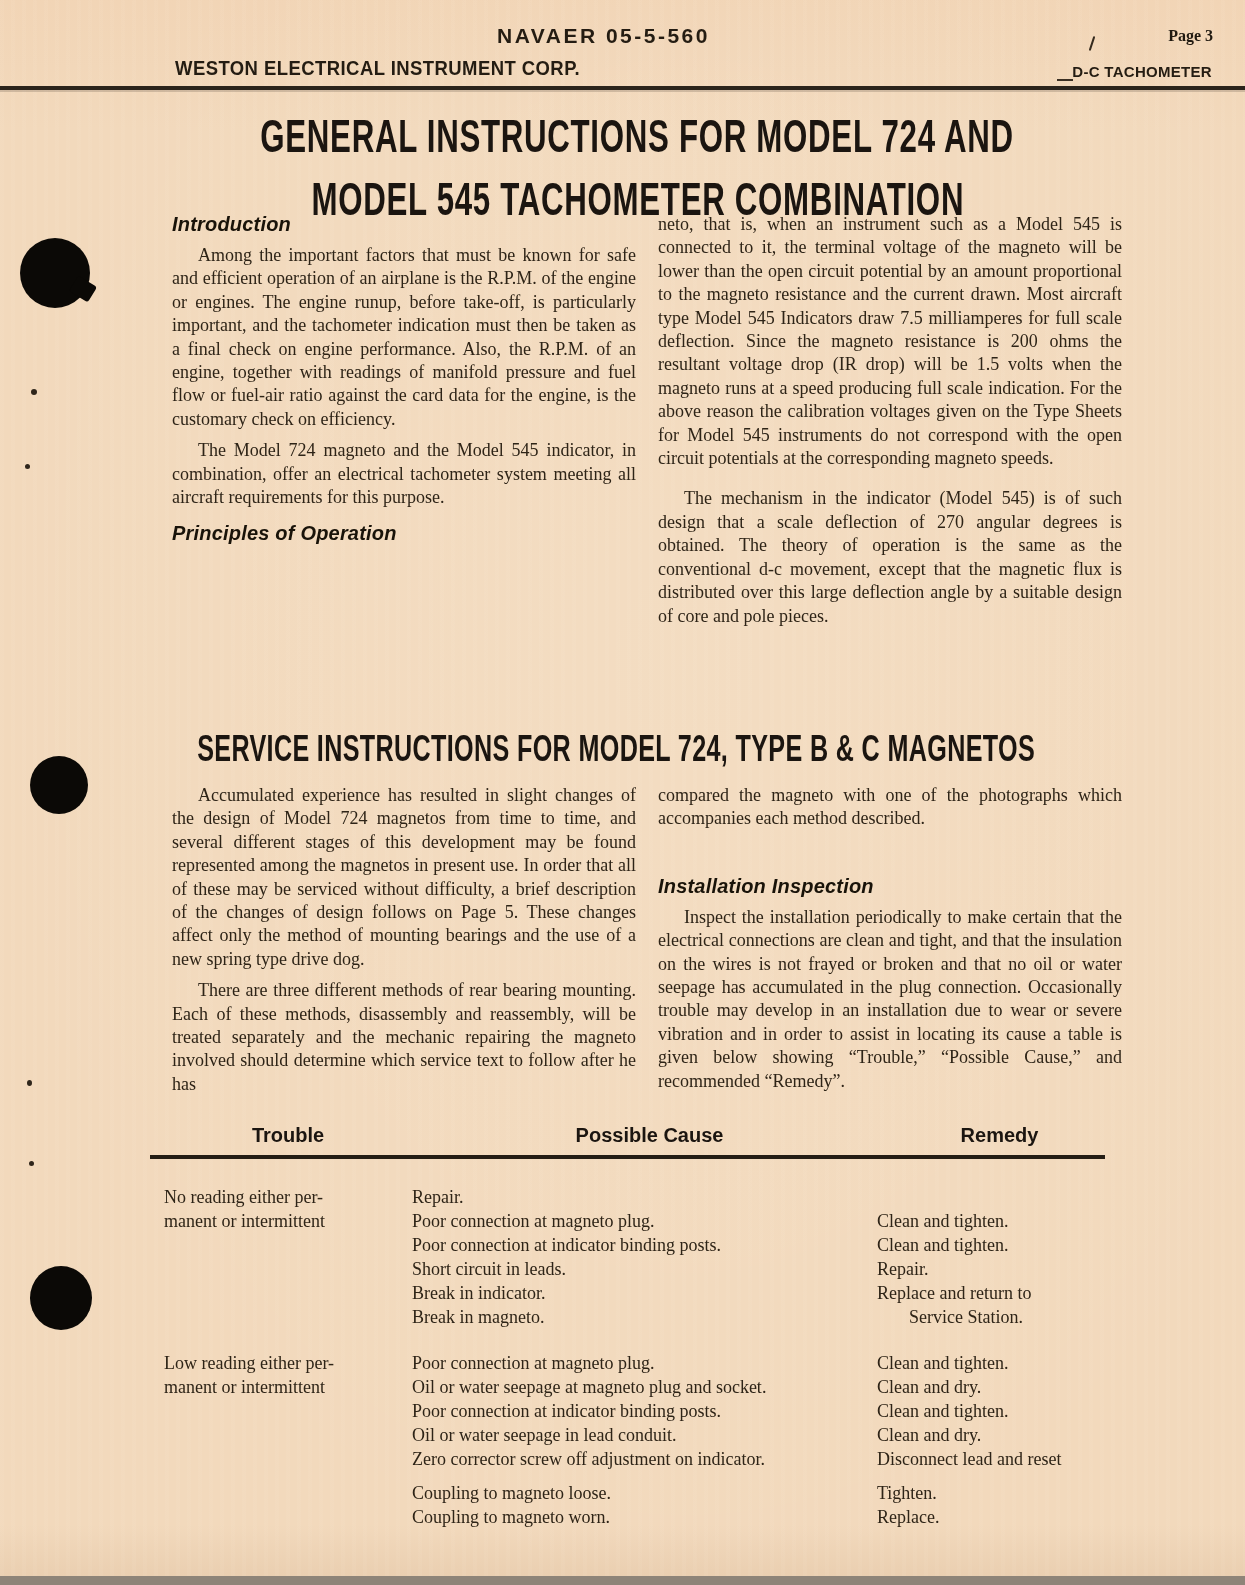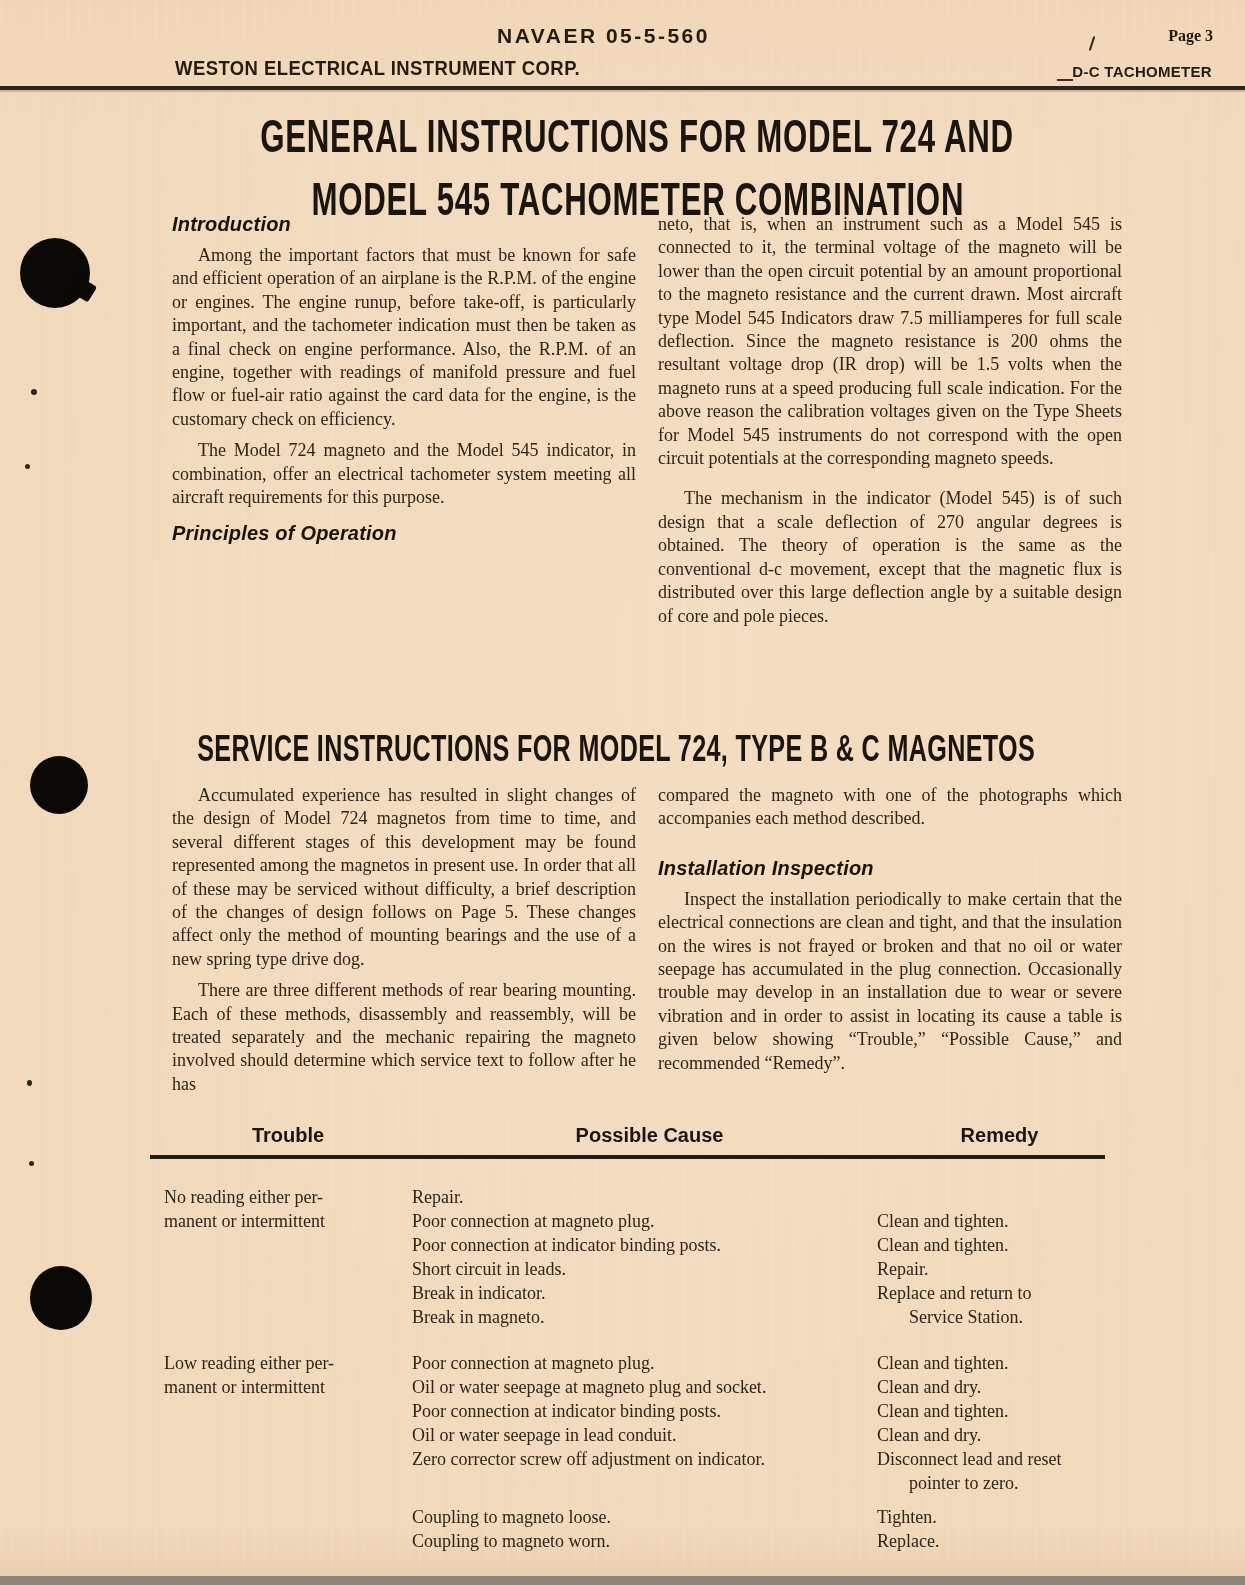--- a/index.html
+++ b/index.html
@@ -167,21 +167,21 @@
   <span>SERVICE INSTRUCTIONS FOR MODEL 724, TYPE B &amp; C MAGNETOS</span>
 </div>
 
 <div class="cols cols-service">
   <div class="col">
     <p class="p indent">Accumulated experience has resulted in slight changes of the design of Model 724 magnetos from time to time, and several different stages of this development may be found represented among the magnetos in present use. In order that all of these may be serviced without difficulty, a brief description of the changes of design follows on Page 5. These changes affect only the method of mounting bearings and the use of a new spring type drive dog.</p>
     <p class="p indent">There are three different methods of rear bearing mounting. Each of these methods, disassembly and reassembly, will be treated separately and the mechanic repairing the magneto involved should determine which service text to follow after he has</p>
   </div>
   <div class="col">
     <p class="p">compared the magneto with one of the photographs which accompanies each method described.</p>
-    <div class="subhead" style="margin-top:26px;">Installation Inspection</div>
+    <div class="subhead" style="margin-top:44px;">Installation Inspection</div>
     <p class="p indent">Inspect the installation periodically to make certain that the electrical connections are clean and tight, and that the insulation on the wires is not frayed or broken and that no oil or water seepage has accumulated in the plug connection. Occasionally trouble may develop in an installation due to wear or severe vibration and in order to assist in locating its cause a table is given below showing “Trouble,” “Possible Cause,” and recommended “Remedy”.</p>
   </div>
 </div>
 
 <div class="table-wrap">
   <div class="thead">
     <div>Trouble</div>
     <div>Possible Cause</div>
     <div>Remedy</div>
   </div>
@@ -230,24 +230,20 @@
           <div class="cell remedy">Clean and tighten.</div>
         </div>
         <div class="trow">
           <div class="cell cause">Oil or water seepage in lead conduit.</div>
           <div class="cell remedy">Clean and dry.</div>
         </div>
         <div class="trow">
           <div class="cell cause">Zero corrector screw off adjustment on indicator.</div>
           <div class="cell remedy">Disconnect lead and reset</div>
         </div>
-        <div class="trow">
-          <div class="cell cause"></div>
-          <div class="cell remedy indent">pointer to zero.</div>
-        </div>
         <div class="trow spacer">
           <div class="cell cause"></div>
           <div class="cell remedy"></div>
         </div>
         <div class="trow">
           <div class="cell cause">Coupling to magneto loose.</div>
           <div class="cell remedy">Tighten.</div>
         </div>
         <div class="trow">
           <div class="cell cause">Coupling to magneto worn.</div>

